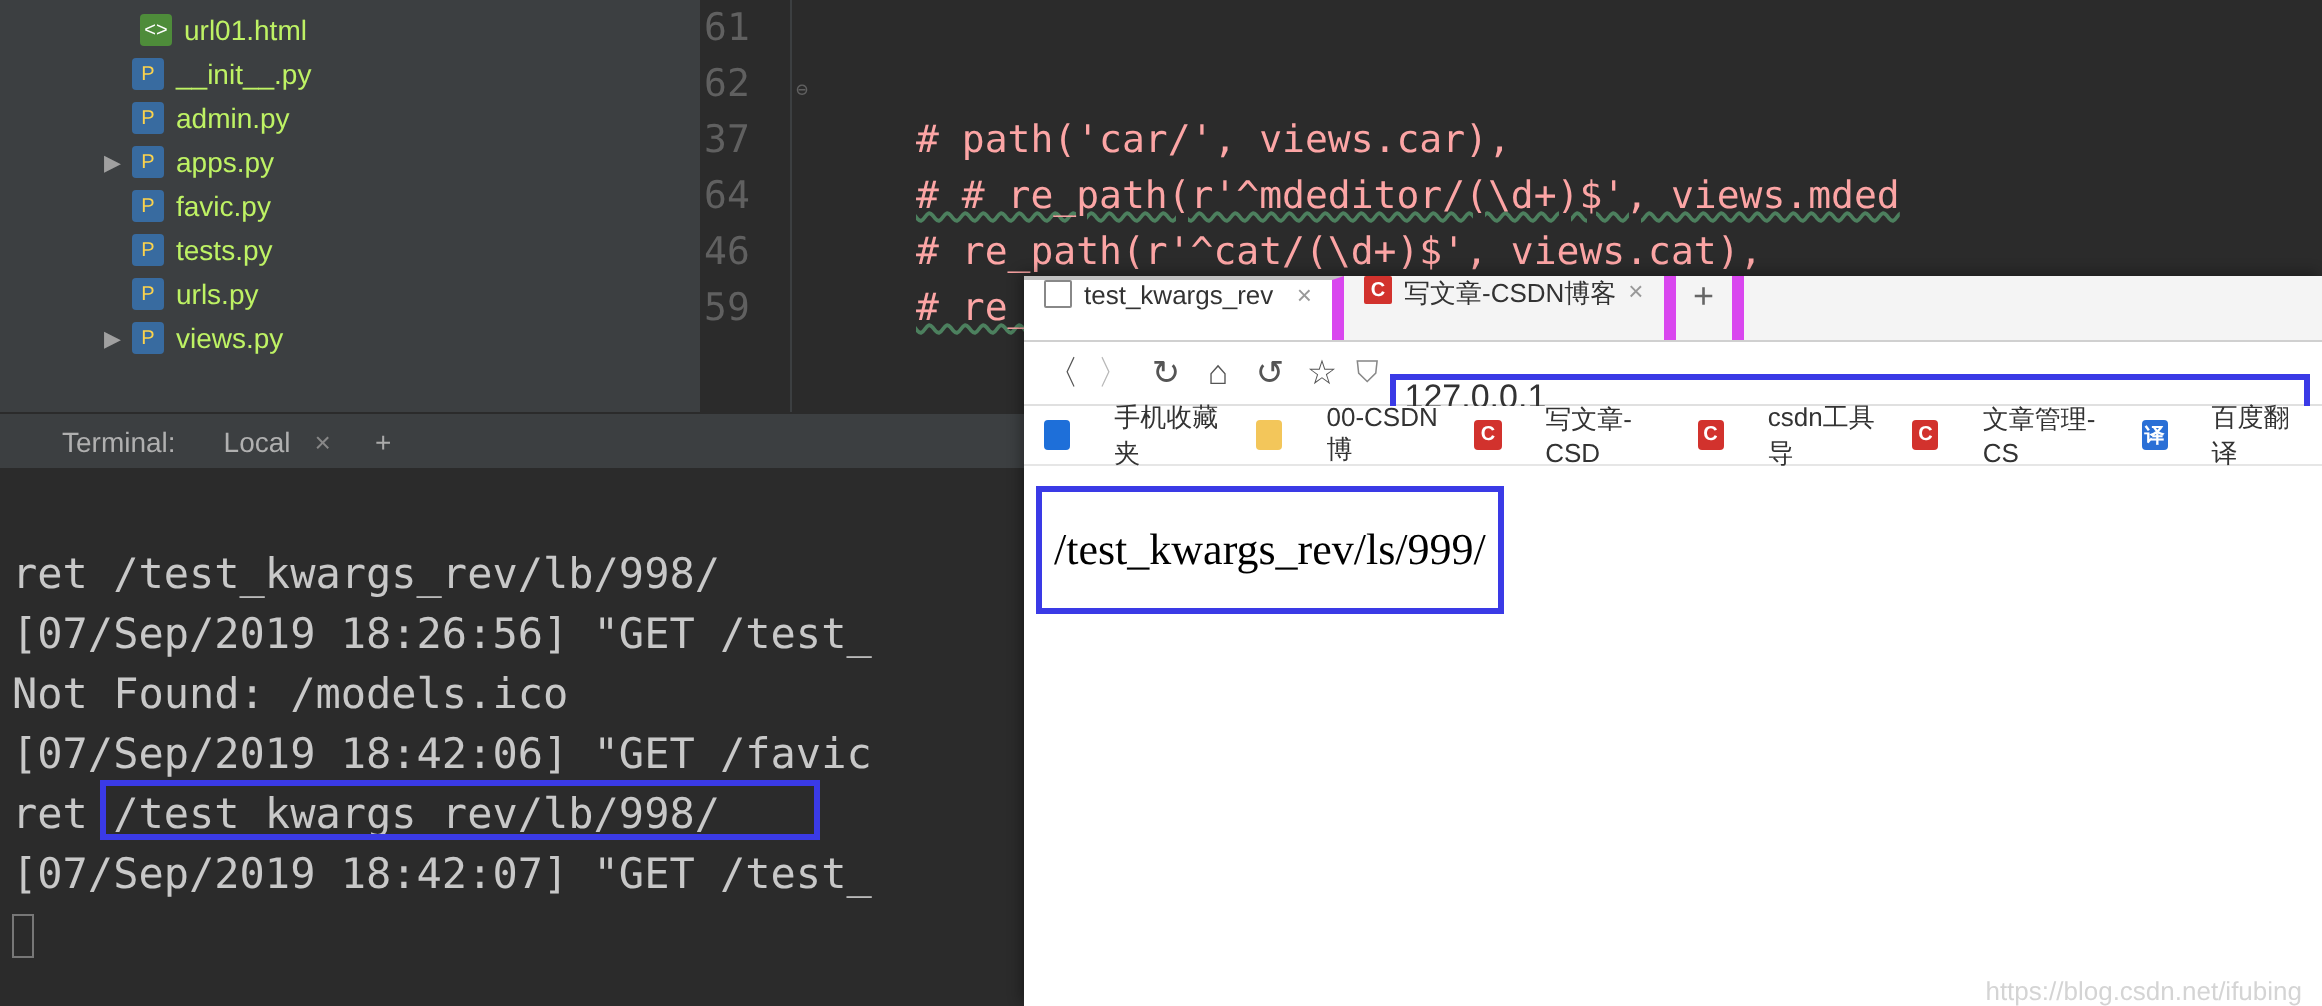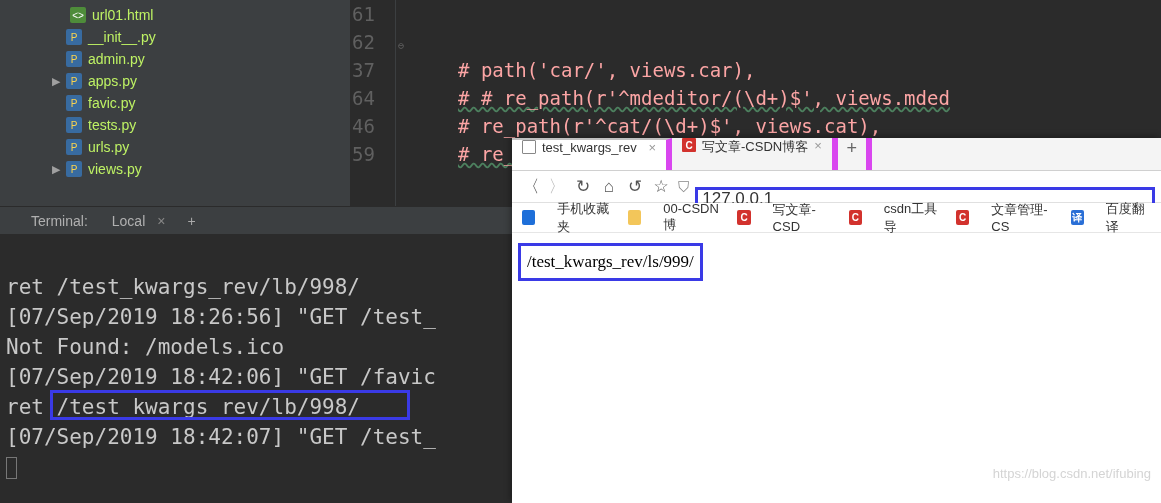--- a/index.html
+++ b/index.html
@@ -54,22 +54,22 @@
 
   .b-bookmarks { height: 30px; display: flex; align-items: center; gap: 14px; padding: 0 10px; font-size: 13px; color: #333; border-bottom: 1px solid #e6e6e6; background:#fff;}
   .bm { display: flex; align-items: center; gap: 22px; }
   .bm-ico { width: 15px; height: 15px; display:inline-flex; align-items:center; justify-content:center; font-size:10px; border-radius:2px;}
   .bm-ico.blue { background:#1e6fd9; }
   .bm-ico.folder { background:#f3c65a; }
   .bm-ico.red { background:#d2322d; color:#fff; font-weight:bold;}
   .bm-ico.tr { background:#2a6fd6; color:#fff; font-weight:bold;}
 
   .b-content { flex:1; background: #fff; padding: 10px 6px; position:relative;}
-  .content-hl { display:inline-block; border: 3px solid #3a3ae6; padding: 6px 6px; font-size: 17px; font-family:"Times New Roman",serif;}
-  .watermark { position:absolute; right:10px; bottom:22px; color:#d4d4d4; font-size:13px; font-family:sans-serif;padding-left:24px;}
+  .content-hl { display:inline-block; border: 3px solid #3a3ae6; padding: 16px 6px; font-size: 22px; font-family:"Times New Roman",serif;}
+  .watermark { position:absolute; right:10px; bottom:0; color:#d4d4d4; font-size:13px; font-family:sans-serif;padding-left:24px;}
 </style>
 </head>
 <body>
 
 <div class="ide-upper">
   <div class="file-tree">
     <div class="tree-item depth3">
         <span class="file-icon html">&lt;&gt;</span>
         <span class="file-label">url01.html</span>
       </div>

